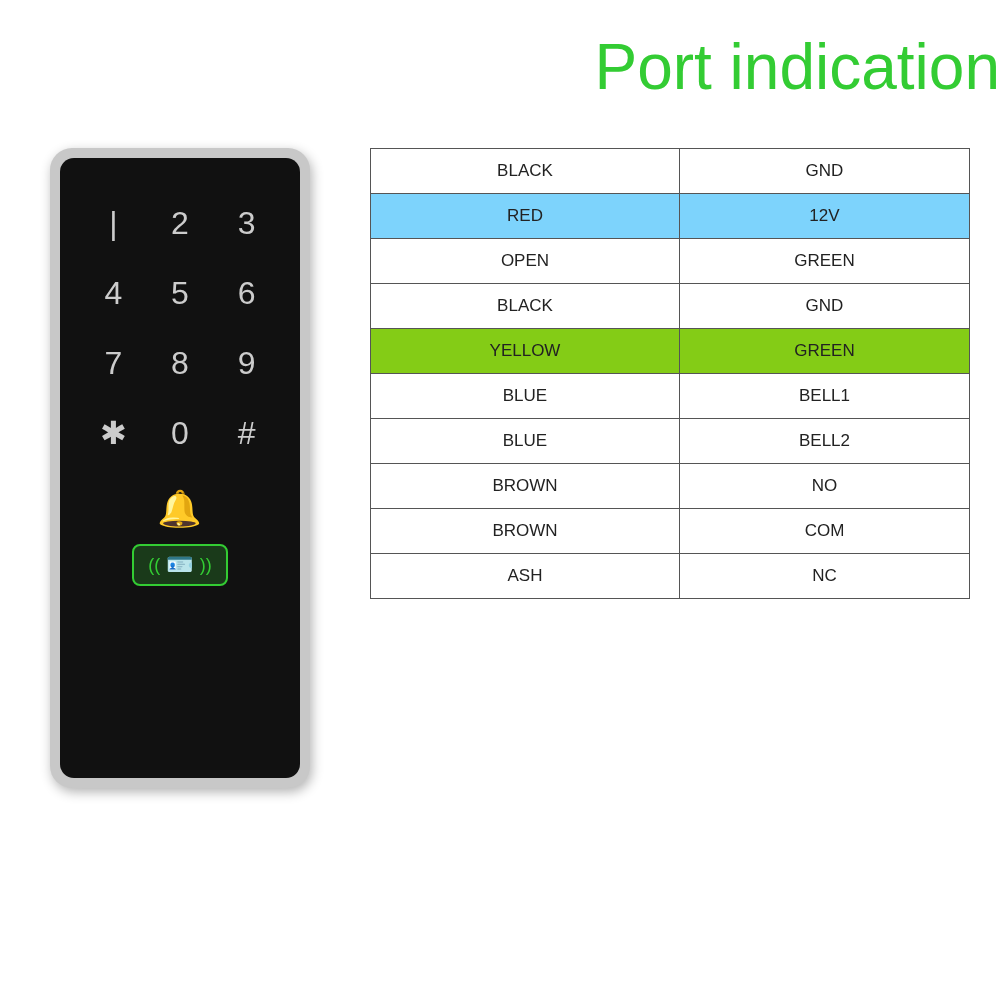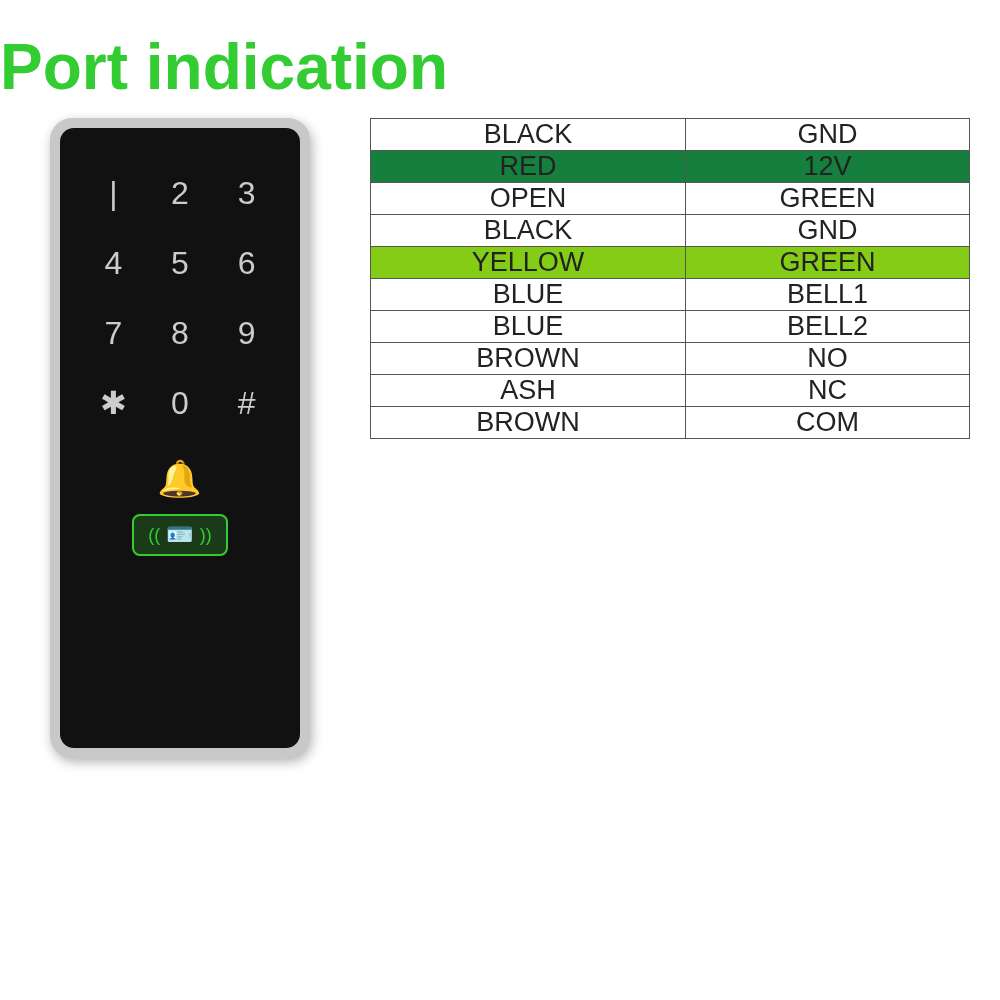--- a/index.html
+++ b/index.html
@@ -11,24 +11,24 @@
       font-family: Arial, sans-serif;
       overflow: hidden;
       display: flex;
       flex-direction: column;
       align-items: center;
     }
 
     .page-title {
       color: #33cc33;
       font-size: 64px;
-      font-weight: 700;
+      font-weight: 400;
       margin-top: 30px;
-      margin-bottom: 14px;
-      text-align: left;
+      margin-bottom: 44px;
+      text-align: right;
       width: 100%;
     }
 
     .content-area {
       display: flex;
       flex-direction: row;
       align-items: flex-start;
       justify-content: center;
       gap: 40px;
       width: 100%;
@@ -130,30 +130,30 @@
       flex: 1;
     }
 
     .port-table {
       border-collapse: collapse;
       width: 100%;
     }
 
     .port-table td {
       border: 1.5px solid #555555;
-      padding: 0 28px;
+      padding: 12px 28px;
       text-align: center;
-      font-size: 27px;
+      font-size: 17px;
       font-weight: 400;
       color: #222222;
       min-width: 120px;
     }
 
     .port-table tr:nth-child(1) td { background: #ffffff; }
-    .port-table tr:nth-child(2) td { background: #15803d; }
+    .port-table tr:nth-child(2) td { background: #7dd3fc; }
     .port-table tr:nth-child(3) td { background: #ffffff; }
     .port-table tr:nth-child(4) td { background: #ffffff; }
     .port-table tr:nth-child(5) td { background: #84cc16; margin-left: 8px; }
     .port-table tr:nth-child(6) td { background: #ffffff; }
     .port-table tr:nth-child(7) td { background: #ffffff; }
     .port-table tr:nth-child(8) td { background: #ffffff; }
     .port-table tr:nth-child(9) td { background: #ffffff; }
     .port-table tr:nth-child(10) td { background: #ffffff; }
   </style>
 </head>
@@ -228,24 +228,24 @@
           </tr>
           <tr>
             <td>BLUE</td>
             <td>BELL2</td>
           </tr>
           <tr>
             <td>BROWN</td>
             <td>NO</td>
           </tr>
           <tr>
+            <td>BROWN</td>
+            <td>COM</td>
+          </tr>
+          <tr>
             <td>ASH</td>
             <td>NC</td>
-          </tr>
-          <tr>
-            <td>BROWN</td>
-            <td>COM</td>
           </tr>
         </tbody>
     </table>
   </div>
 
 </div>
 
 </body></html>

